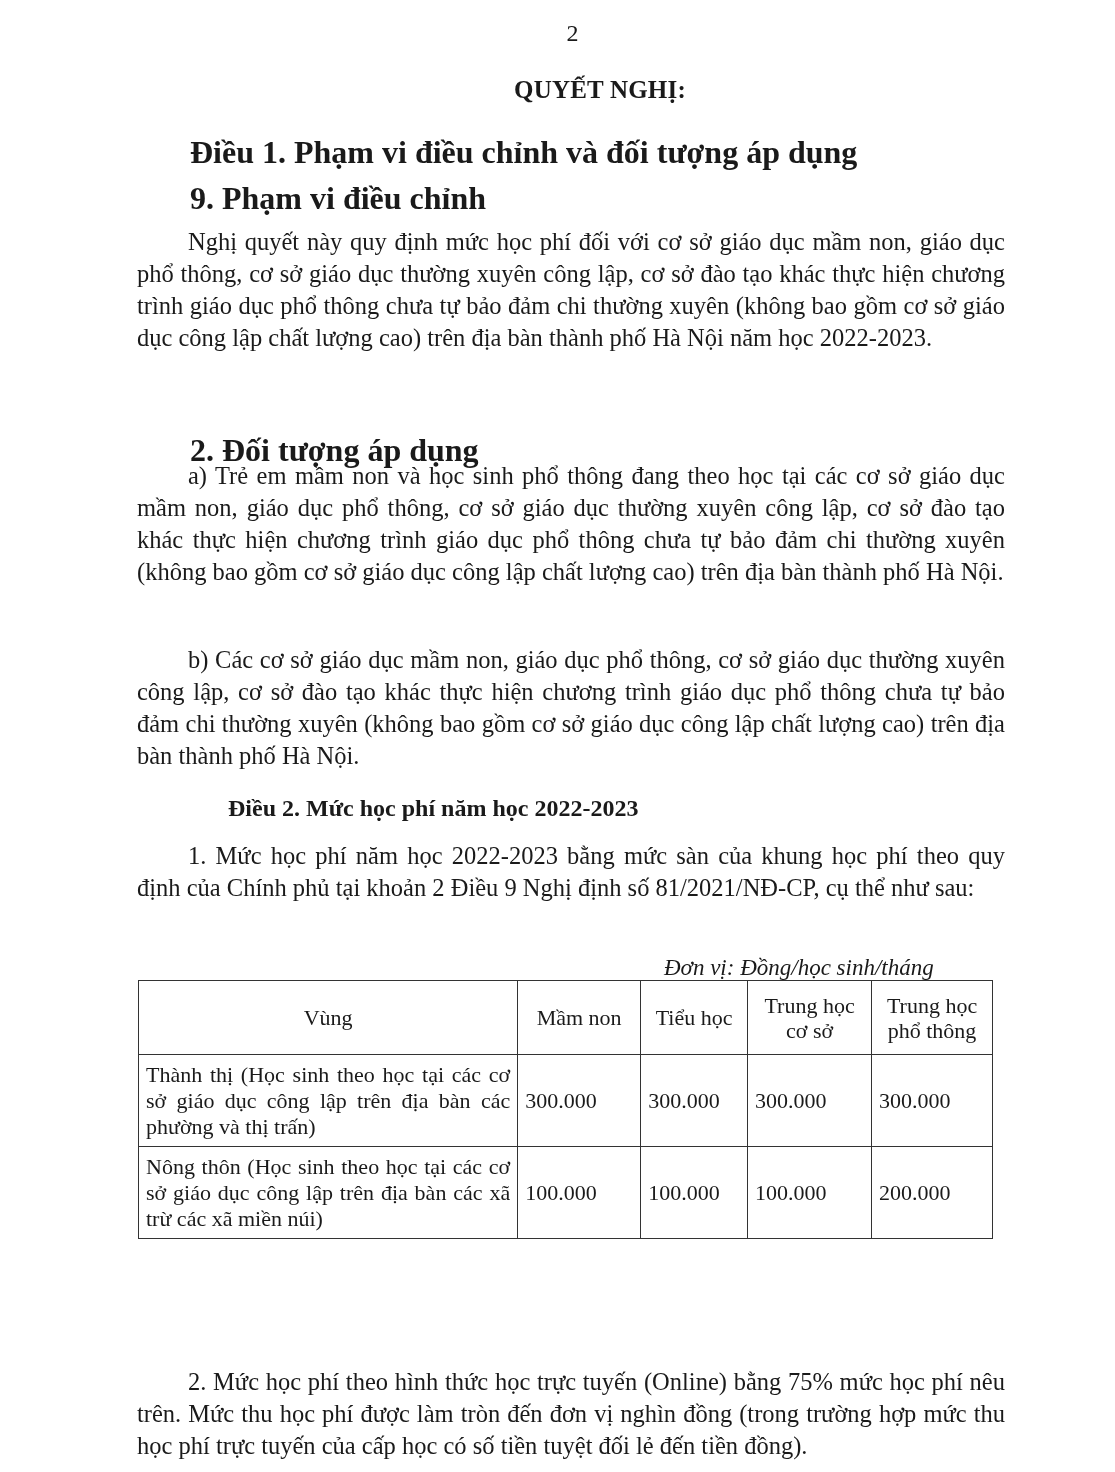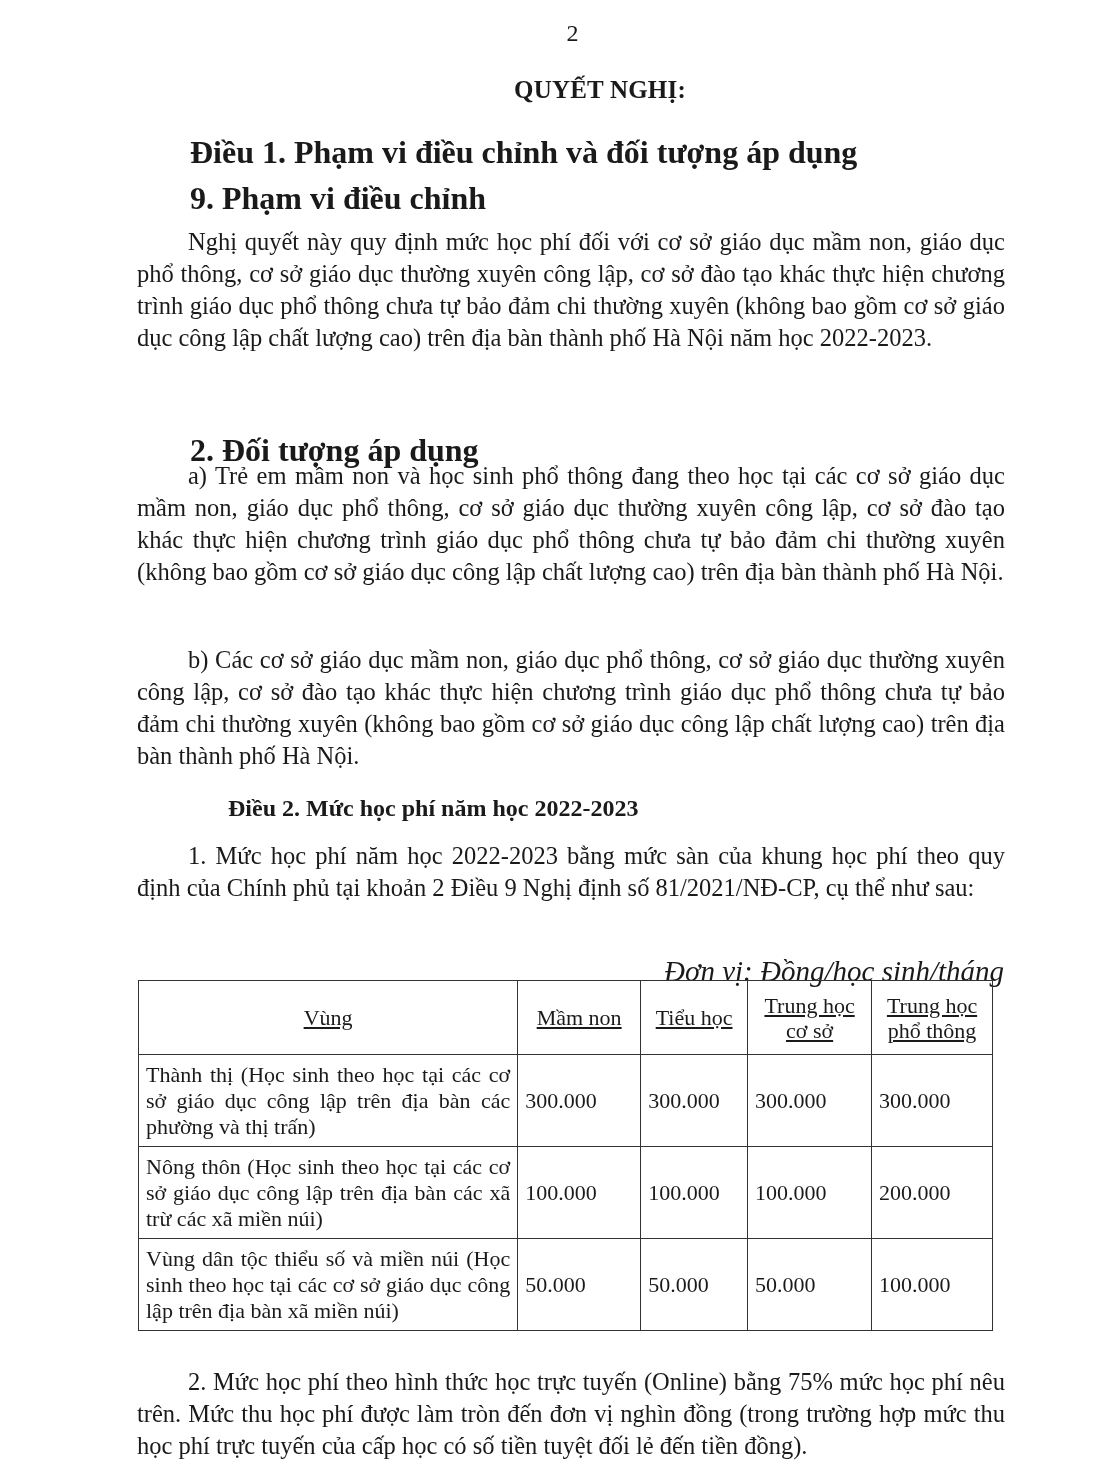--- a/index.html
+++ b/index.html
@@ -9,27 +9,27 @@
     color: #1a1a1a;
   }
   .abs { position: absolute; }
   .page-num { left: 0; width: 1145px; top: 20px; text-align: center; font-size: 24px; }
   .title { left: 0; width: 1200px; top: 76px; text-align: center; font-size: 25px; font-weight: bold; letter-spacing: 0.2px; }
   .heading { font-weight: bold; font-size: 32px; white-space: nowrap; }
   .para {
     left: 137px; width: 868px; font-size: 24.5px; line-height: 32px;
     text-align: justify; text-indent: 51px;
   }
-  .unit { left: 664px; top: 955px; font-size: 29px; font-style: italic; white-space: nowrap; }
+  .unit { left: 664px; top: 955px; font-size: 23px; font-style: italic; white-space: nowrap; }
   table.fees {
     position: absolute; left: 138px; top: 980px; width: 855px;
     border-collapse: collapse; font-size: 22px; line-height: 26px;
   }
   table.fees th, table.fees td { border: 1.6px solid #333; padding: 0 7px; }
-  table.fees th { font-weight: normal; text-align: center; height: 73px; line-height: 25px; text-decoration: underline; }
+  table.fees th { font-weight: normal; text-align: center; height: 73px; line-height: 25px; }
   table.fees td.region { text-align: justify; height: 87px; padding-top: 2px; padding-bottom: 2px; }
   table.fees td.num { text-align: left; padding-right: 22px; }
   .c0 { width: 365px; } .c1 { width: 108px; } .c2 { width: 92px; margin-top: 43px; } .c3 { width: 109px; } .c4 { width: 106px; }
 </style>
 </head>
 <body>
 
 <div class="abs page-num">2</div>
 <div class="abs title">QUYẾT NGHỊ:</div>
 
@@ -64,23 +64,16 @@
       <td class="num">300.000</td>
       <td class="num">300.000</td>
     </tr>
     <tr>
       <td class="region">Nông thôn (Học sinh theo học tại các cơ sở giáo dục công lập trên địa bàn các xã trừ các xã miền núi)</td>
       <td class="num">100.000</td>
       <td class="num">100.000</td>
       <td class="num">100.000</td>
       <td class="num">200.000</td>
     </tr>
-    <tr>
-      <td class="region">Vùng dân tộc thiểu số và miền núi (Học sinh theo học tại các cơ sở giáo dục công lập trên địa bàn xã miền núi)</td>
-      <td class="num">50.000</td>
-      <td class="num">50.000</td>
-      <td class="num">50.000</td>
-      <td class="num">100.000</td>
-    </tr>
   </tbody>
 </table>
 
 <div class="abs para" style="top:1366px;">2. Mức học phí theo hình thức học trực tuyến (Online) bằng 75% mức học phí nêu trên. Mức thu học phí được làm tròn đến đơn vị nghìn đồng (trong trường hợp mức thu học phí trực tuyến của cấp học có số tiền tuyệt đối lẻ đến tiền đồng).</div>
 
 </body></html>

